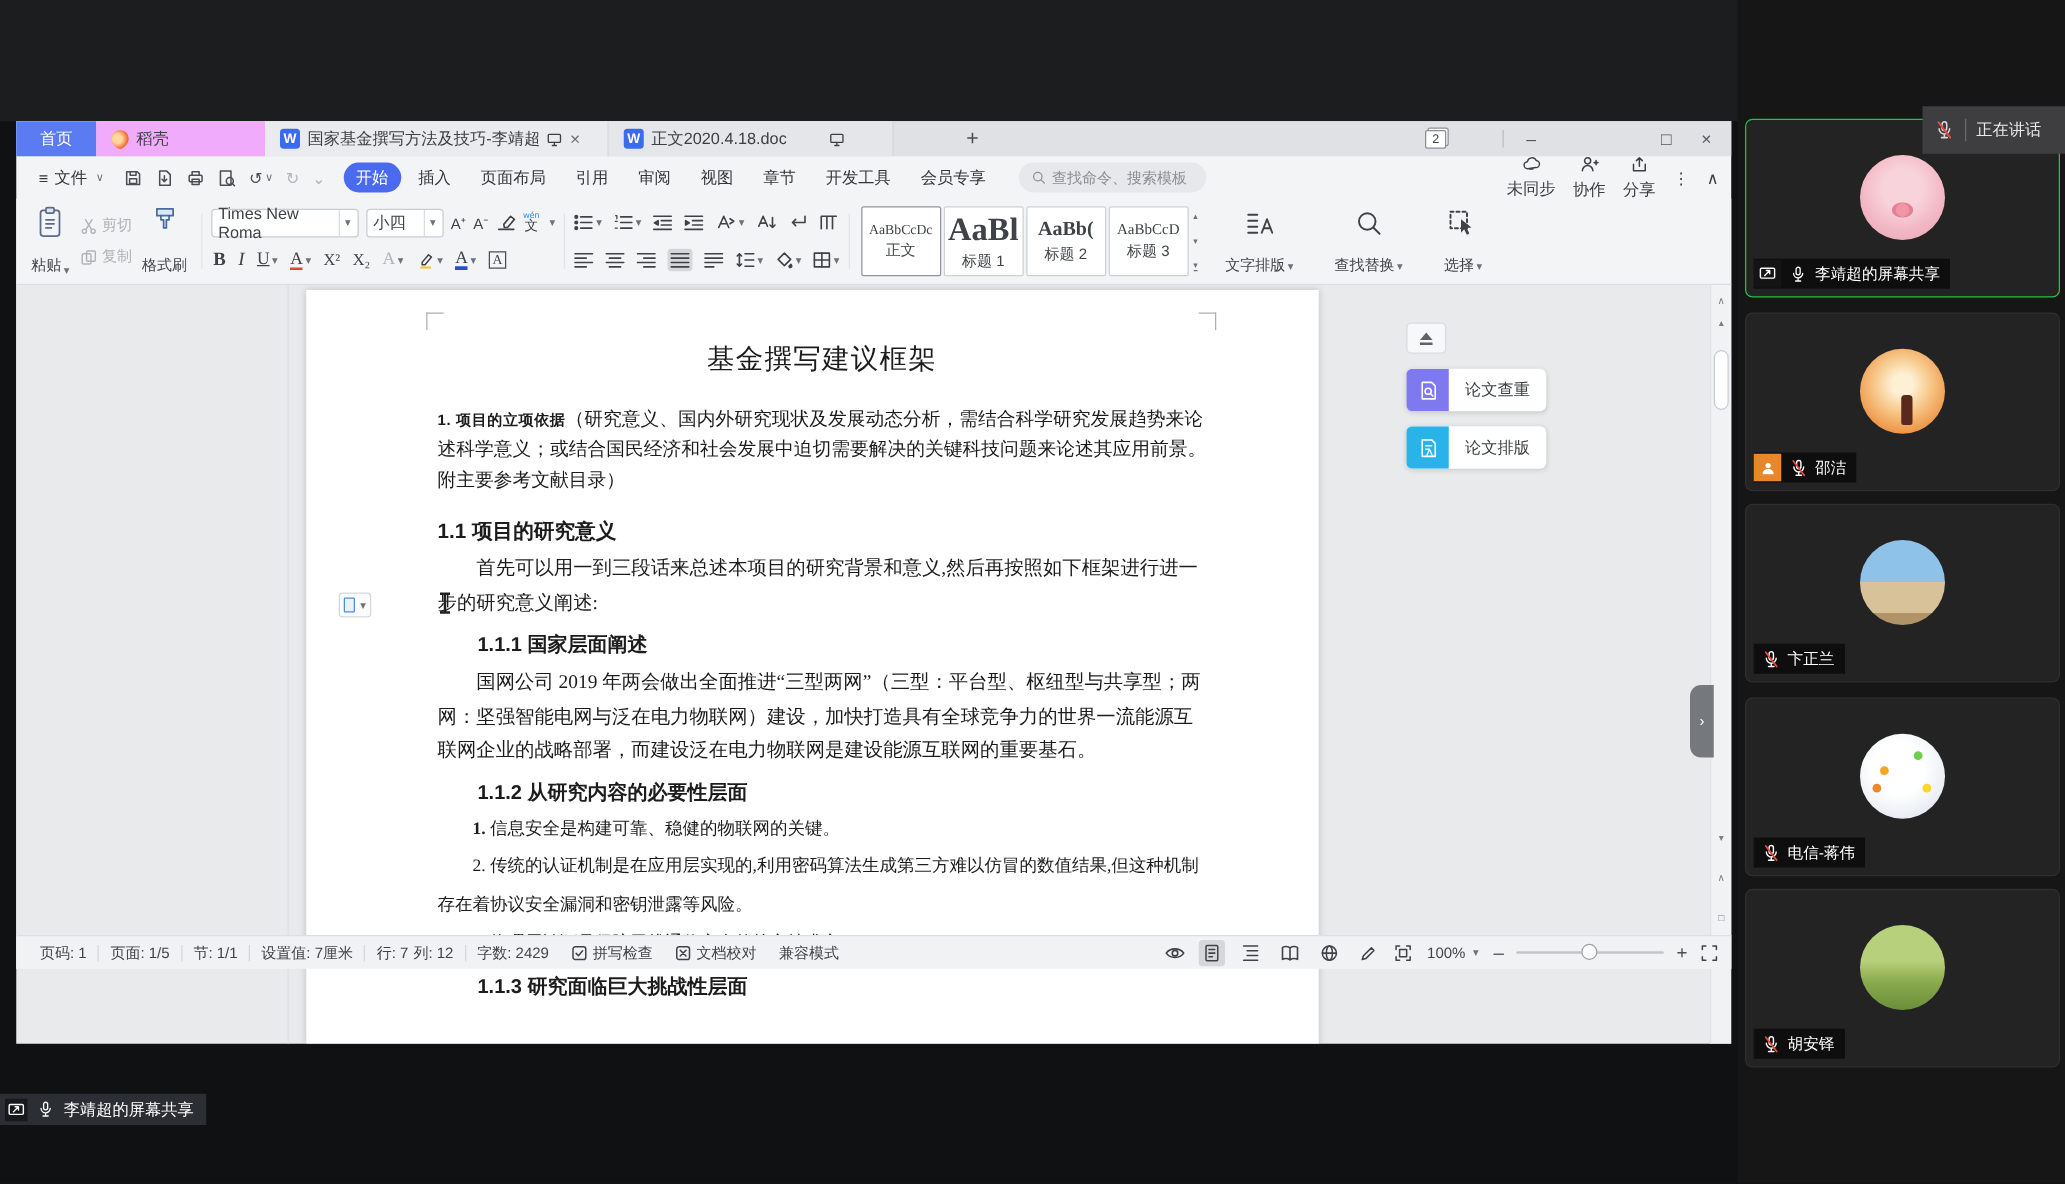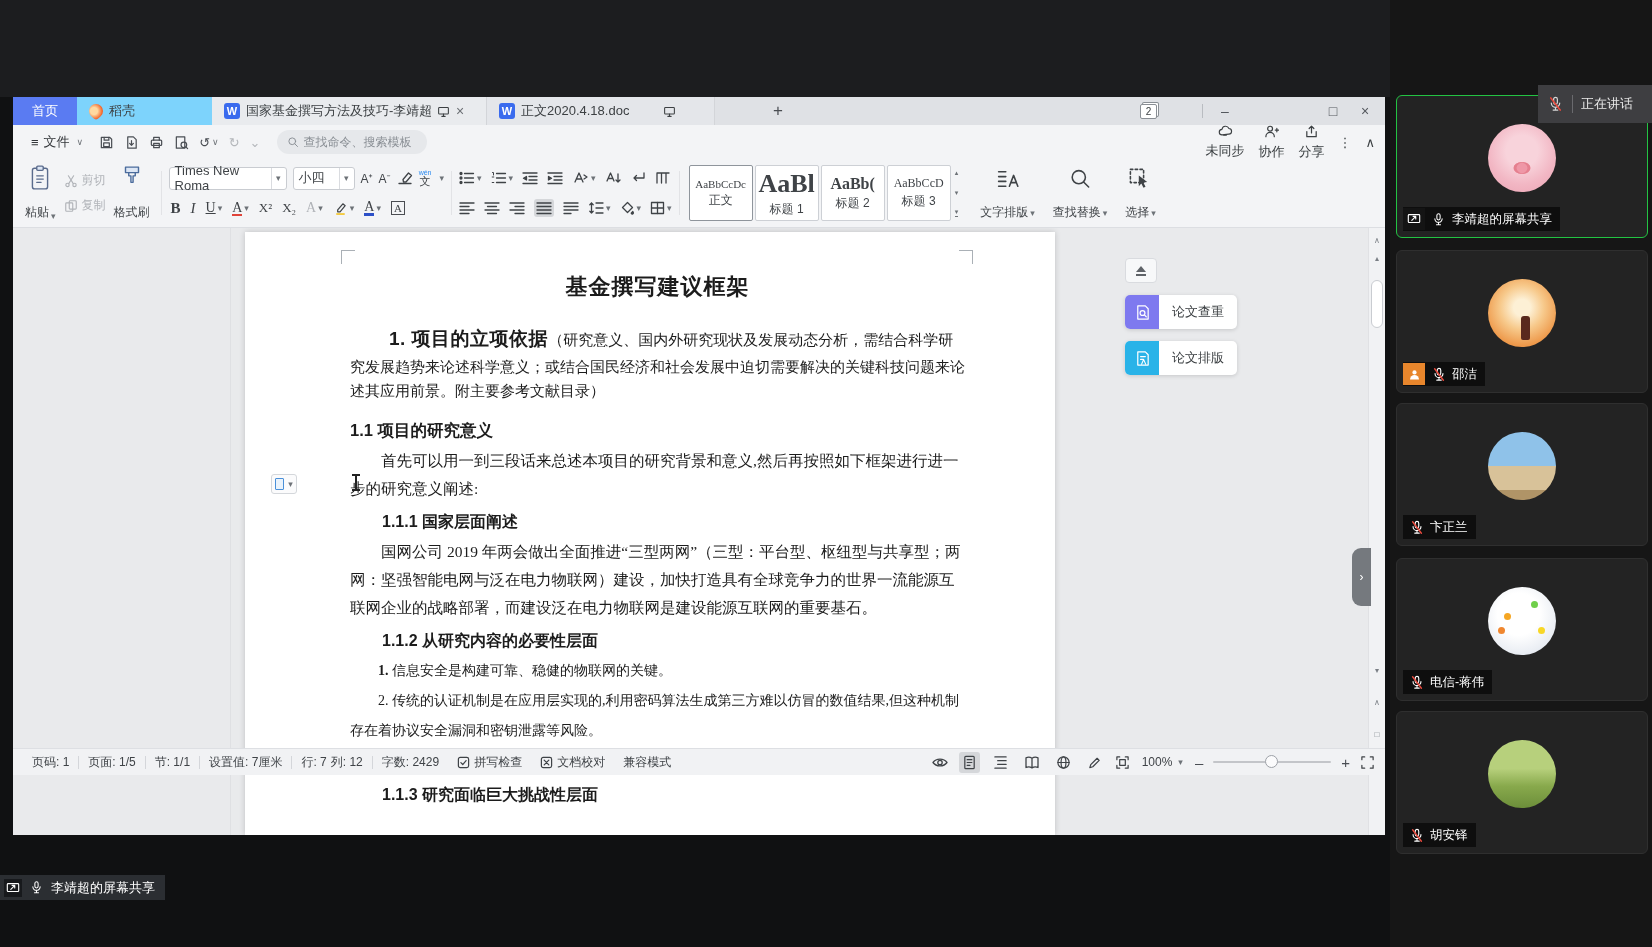--- a/index.html
+++ b/index.html
@@ -15,21 +15,21 @@
   .vsep { width:1px; height:44px; background:#e2e3e6; margin:0 7px; align-self:center; }
 
   
   .wps { position:absolute; left:13px; top:97px; width:1372px; height:678px; background:#f3f4f6; }
 
   
   .tabbar { position:absolute; left:0; top:0; width:100%; height:28px; background:#dfe1e5;
             display:flex; align-items:stretch; font-size:13px; color:#3c4043; }
   .tab { display:flex; align-items:center; padding:0 12px; gap:6px; }
   .tab-home { width:64px; justify-content:center; background:#5a7bf2; color:#fff; }
-  .tab-docer { width:135px; background:#7dd3fc; }
+  .tab-docer { width:135px; background:#f0abfc; }
   .flame { width:14px; height:14px; border-radius:50% 50% 50% 4px; background:radial-gradient(circle at 40% 40%, #ffd9a0 0 30%, #f3652a 70%, #e23a1f 100%); transform:rotate(-45deg); }
   .doc-tab { background:#e9ebee; border-right:1px solid #d3d5d9; width:275px; }
   .doc-tab.t2 { width:228px; background:#e4e6ea; }
   .wlogo { width:16px; height:16px; background:#3a6bee; color:#fff; border-radius:3px;
            font-size:11px; font-weight:bold; display:flex; align-items:center; justify-content:center; }
   .doc-tab .ttl { overflow:hidden; white-space:nowrap; max-width:185px; }
   .tclose { color:#6b6f74; font-size:14px; }
   .newtab { padding:0 10px; display:flex; align-items:center; color:#4a4d52; font-size:17px; margin-left:48px; }
   .tabbar-right { position:absolute; right:0; top:0; height:28px; display:flex; align-items:center; gap:12px; padding-right:10px; }
   .badge2 { width:17px; height:15px; border:1px solid #8a8f95; border-radius:2px; background:#fff;
@@ -86,36 +86,36 @@
   .styles { display:flex; align-items:stretch; gap:2px; padding:3px 2px; }
   .stylecell { width:64px; background:#fff; border:1px solid #cdd0d5; border-radius:2px;
                display:flex; flex-direction:column; align-items:center; justify-content:center; gap:2px; }
   .stylecell.sel { border:1px solid #8f959c; box-shadow:0 0 0 1px #fff inset; }
   .stylecell .prev { font-family:"Liberation Serif", serif; font-size:11px; white-space:nowrap; }
   .stylecell.h1p .prev { font-size:26px; font-weight:bold; }
   .stylecell.h2p .prev { font-size:16px; font-weight:bold; }
   .stylecell.h3p .prev { font-size:12px; }
   .stylecell .snm { font-size:12px; }
   .style-arrows { display:flex; flex-direction:column; justify-content:space-between; padding:4px 2px; color:#6d7277; font-size:7px; }
-  .rtools { display:flex; gap:2px; margin-left:10px;text-align:right; }
+  .rtools { display:flex; gap:17px; margin-left:10px;text-align:right; }
   .rtool { display:flex; flex-direction:column; align-items:center; justify-content:space-between; padding:5px 8px 3px; }
   .rtool .lbl { display:flex; align-items:center; font-size:12px; }
 
   
   .docarea { position:absolute; left:0; top:131px; width:100%; height:607px; background:#e9eaec; overflow:hidden; }
   .navline { position:absolute; left:217px; top:0; height:100%; width:1px; background:#dfe0e3; }
   .page { position:absolute; left:232px; top:4px; width:810px; height:603px; background:#fff;
           box-shadow:0 0 6px rgba(0,0,0,.18); padding:40px 90px 0 105px; overflow:hidden;
           font-family:"Liberation Serif", serif; color:#1c1c1c; }
   .corner { position:absolute; width:14px; height:14px; border-color:#aab0b6; border-style:solid; border-width:0; }
   .corner-l { left:96px; top:18px; border-left-width:1px; border-top-width:1px; }
   .corner-r { right:82px; top:18px; border-right-width:1px; border-top-width:1px; }
-  .doc-title { text-align:center; font-size:22px; font-weight:700; letter-spacing:1px; margin-bottom:22px; }
+  .doc-title { text-align:center; font-size:22px; font-weight:400; letter-spacing:1px; margin-bottom:22px; }
   .doc-h1 { font-size:15px; line-height:1.62; }
-  .doc-h1 b { font-size:19px; font-family:"Liberation Sans", sans-serif; letter-spacing:0.5px;margin-left:39px; }
+  .doc-h1 b { font-size:12px; font-family:"Liberation Sans", sans-serif; letter-spacing:0.5px; }
   .doc-h2 { font-size:16.5px; font-weight:bold; font-family:"Liberation Sans", sans-serif; margin-top:17px; }
   .doc-h3 { font-size:16px; font-weight:bold; font-family:"Liberation Sans", sans-serif; margin-top:9px; text-indent:2em; }
   .doc-body { font-size:15.5px; line-height:1.8; text-indent:2em; margin-top:5px; }
   .doc-item { font-size:14px; line-height:2.15; text-indent:2em; }
   .doc-items { margin-top:4px; }
   .ibeam { position:absolute; left:338px; top:246px; width:10px; height:17px; }
   .ibeam::before, .ibeam::after { content:""; position:absolute; left:1px; width:8px; height:2px; background:#222; }
   .ibeam::before { top:0; } .ibeam::after { bottom:0; }
   .ibeam i { position:absolute; left:4px; top:1px; width:2px; height:15px; background:#222; display:block; }
   .smarttag { position:absolute; left:258px; top:246px; width:26px; height:20px; background:#fbfbfc;
@@ -254,20 +254,31 @@
             <rect x="2.5" y="2" width="9" height="12"></rect>
             <circle cx="10.5" cy="10.5" r="3"></circle>
             <path d="M12.7 12.7l1.8 1.8"></path>
           </svg>
         <span class="glyphbtn">
             <span>↺</span>
             <span class="dd">∨</span>
           </span>
         <span class="gray">↻</span>
         <span class="gray">⌄</span>
+      </div>
+      <div class="menu-items">
+        <span class="mitem active">开始</span>
+        <span class="mitem">插入</span>
+        <span class="mitem">页面布局</span>
+        <span class="mitem">引用</span>
+        <span class="mitem">审阅</span>
+        <span class="mitem">视图</span>
+        <span class="mitem">章节</span>
+        <span class="mitem">开发工具</span>
+        <span class="mitem">会员专享</span>
       </div>
       <div class="cmd-search">
         <svg class="ic" width="12" height="12" viewBox="0 0 16 16">
             <circle cx="7" cy="7" r="4.5"></circle>
             <path d="M10.5 10.5L14 14"></path>
           </svg>
         <span>查找命令、搜索模板</span>
       </div>
       <div class="menubar-right">
         <span class="mr-item">

